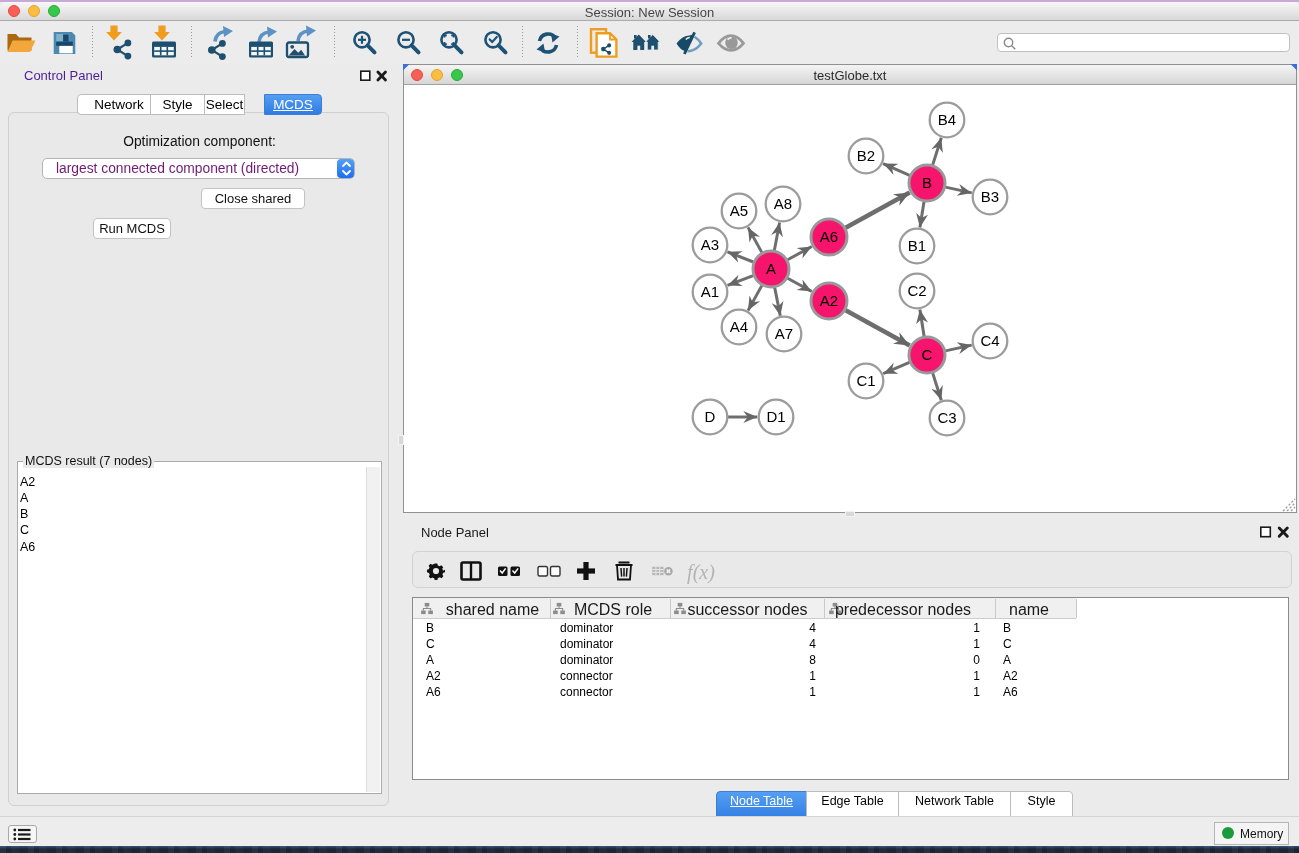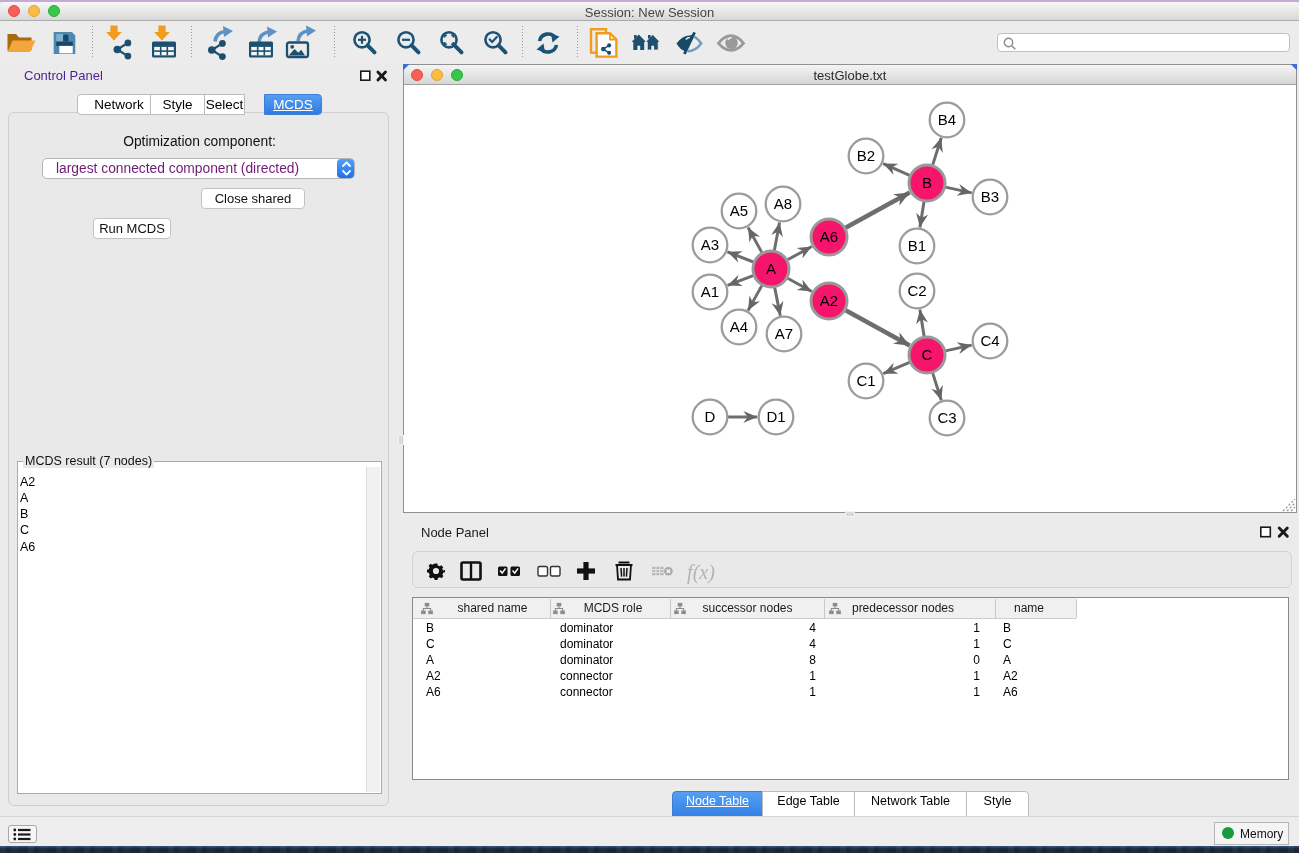--- a/index.html
+++ b/index.html
@@ -51,24 +51,24 @@
   background:linear-gradient(#f4f4f4,#d6d6d6); border:1px solid #909090; border-bottom:1px solid #a0a0a0; }
 #ftitletext { left:403px; top:68px; width:894px; text-align:center; font-size:13px; color:#2a2a2a; }
 
 
 #tptitle { left:421px; top:525px; font-size:13px; color:#1a1a1a; }
 #tptoolbar { left:412px; top:551px; width:880px; height:37px; background:#e9e9e9;
   border:1px solid #d2d2d2; border-radius:6px; }
 #ttable { left:412px; top:597px; width:877px; height:183px; background:#fff; border:1px solid #8a8a8a; }
 #thead { left:413px; top:598px; width:663px; height:21px; background:#f0f0f0; }
 .hsep { position:absolute; top:599px; width:1px; height:19px; background:#c9c9c9; }
-.hcell { position:absolute; top:601px; font-size:12px; color:#1a1a1a; text-align:center; }
+.hcell { position:absolute; top:601px; font-size:16px; color:#1a1a1a; text-align:center; }
 #theadline { left:413px; top:618px; width:663px; height:1px; background:#cccccc; }
 .tcell { position:absolute; font-size:12px; color:#000; height:16px; line-height:16px; }
-.tabrow2 { font-size:12.5px; height:31px; line-height:18px; }
+.tabrow2 { font-size:12.5px; height:31px; line-height:18px;margin-left:44px; }
 
 
 #statusline { left:0; top:816px; width:1299px; height:1px; background:#d4d4d4; }
 #statusbar { left:0; top:817px; width:1299px; height:29px; background:#ededed; }
 #hambtn { left:8px; top:825px; width:29px; height:18px; background:#f6f6f6;
   border:1px solid #a8a8a8; border-radius:3px; }
 #membtn { left:1214px; top:822px; width:75px; height:23px; background:#f4f4f4;
   border:1px solid #b5b5b5; }
 #wallpaperBot { left:0; top:846px; width:1299px; height:7px;
   background:

